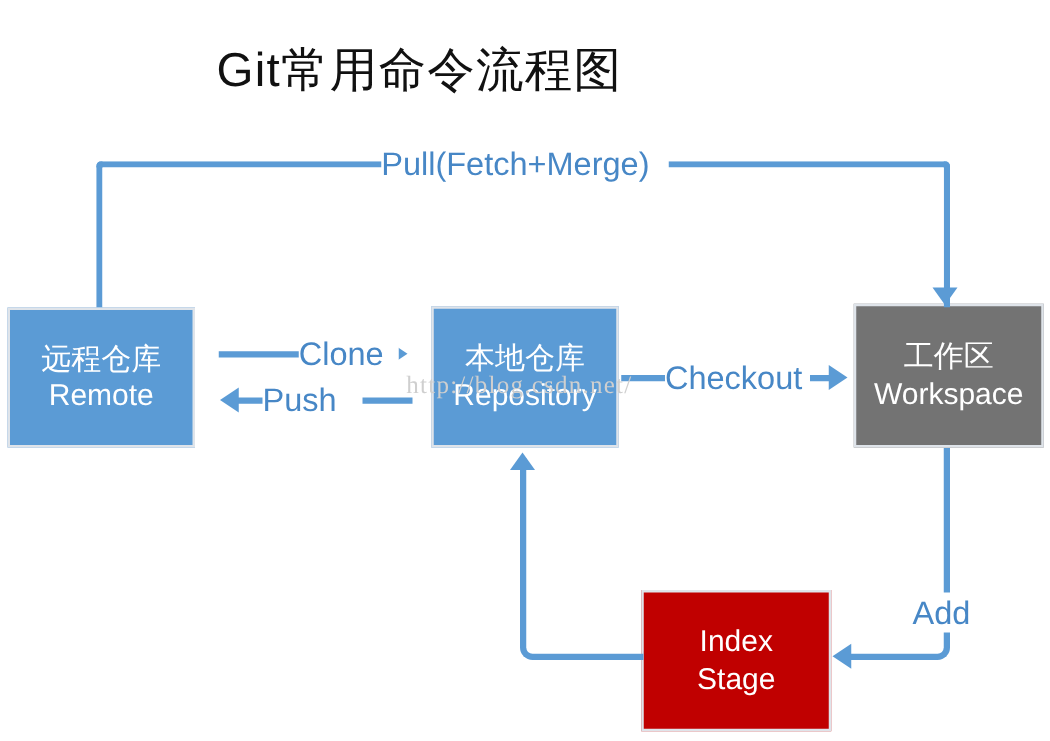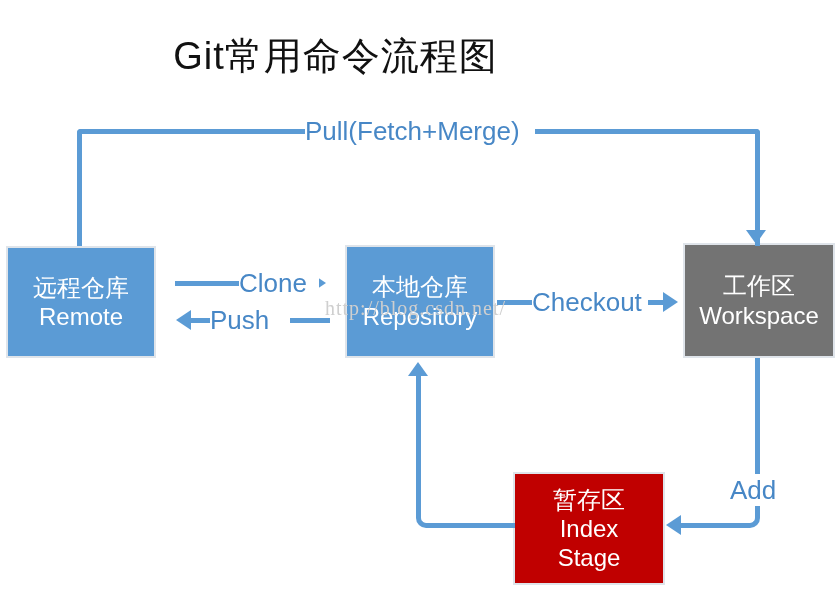--- a/index.html
+++ b/index.html
@@ -110,21 +110,20 @@
     <span>本地仓库</span>
     <span>Repository</span>
   </div>
 
   <div class="box green" id="workspace">
     <span>工作区</span>
     <span>Workspace</span>
   </div>
 
   <div class="box red" id="index">
-    <span>暂存区</span>
     <span>Index</span>
     <span>Stage</span>
   </div>
 
   <div class="elabel" id="pull-label">Pull(Fetch+Merge)</div>
   <div class="elabel" id="clone-label">Clone</div>
   <div class="elabel" id="push-label">Push</div>
   <div class="elabel" id="checkout-label">Checkout</div>
   <div class="elabel" id="add-label">Add</div>
 

